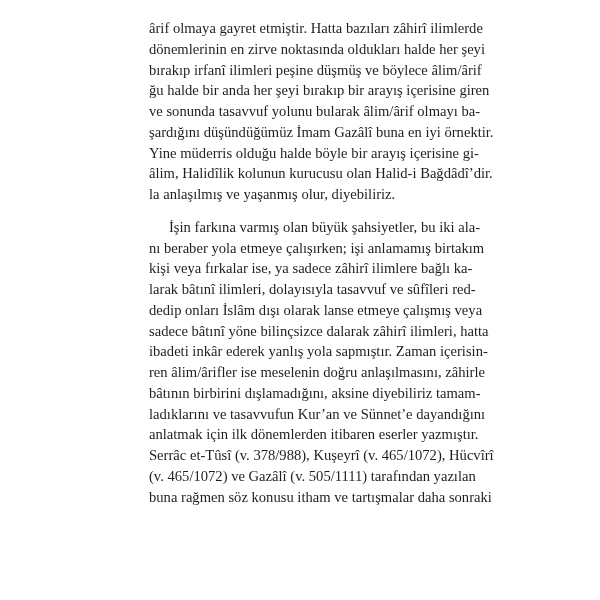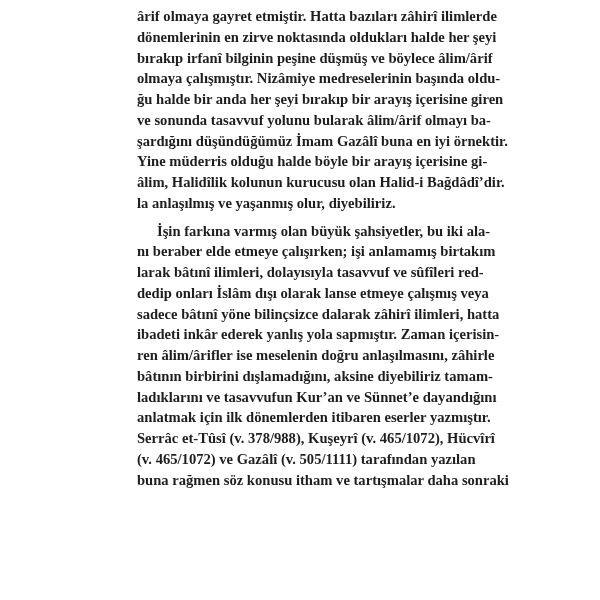--- a/index.html
+++ b/index.html
@@ -17,22 +17,21 @@
       position: absolute;
       left: 137px;
       top: 6px;
       width: 316px;
       font-family: "Liberation Serif", serif;
       font-size: 14.6px;
       line-height: 20.75px;
       color: #1e1e1e;
     }
     .para {
-      margin: 0;
-      font-weight: bold;
+      margin: 12px;
     }
     .para + .para {
       margin-top: 7px;
     }
     .line {
       display: block;
       white-space: nowrap;
       text-align: justify;
       text-align-last: justify;
       height: 20.75px;
@@ -44,32 +43,32 @@
       padding-left: 20px;
     }
   </style>
 </head>
 <body>
 
 <div class="page">
   <p class="para">
     <span class="line">ârif olmaya gayret etmiştir. Hatta bazıları zâhirî ilimlerde</span>
     <span class="line">dönemlerinin en zirve noktasında oldukları halde her şeyi</span>
-    <span class="line">bırakıp irfanî bilginin peşine düşmüş ve böylece âlim/ârif</span>
-    <span class="line">olmaya çalışmıştır. Nizâmiye medreselerinin başında oldu-</span>
+    <span class="line">bırakıp irfanî ilimleri peşine düşmüş ve böylece âlim/ârif</span>
     <span class="line">ğu halde bir anda her şeyi bırakıp bir arayış içerisine giren</span>
     <span class="line">ve sonunda tasavvuf yolunu bularak âlim/ârif olmayı ba-</span>
     <span class="line">şardığını düşündüğümüz İmam Gazâlî buna en iyi örnektir.</span>
     <span class="line">Yine müderris olduğu halde böyle bir arayış içerisine gi-</span>
     <span class="line">âlim, Halidîlik kolunun kurucusu olan Halid-i Bağdâdî’dir.</span>
     <span class="line last">la anlaşılmış ve yaşanmış olur, diyebiliriz.</span>
   </p>
   <p class="para">
     <span class="line indent">İşin farkına varmış olan büyük şahsiyetler, bu iki ala-</span>
-    <span class="line">nı beraber elde etmeye çalışırken; işi anlamamış birtakım</span>
+    <span class="line">nı beraber yola etmeye çalışırken; işi anlamamış birtakım</span>
+    <span class="line">kişi veya fırkalar ise, ya sadece zâhirî ilimlere bağlı ka-</span>
     <span class="line">larak bâtınî ilimleri, dolayısıyla tasavvuf ve sûfîleri red-</span>
     <span class="line">dedip onları İslâm dışı olarak lanse etmeye çalışmış veya</span>
     <span class="line">sadece bâtınî yöne bilinçsizce dalarak zâhirî ilimleri, hatta</span>
     <span class="line">ibadeti inkâr ederek yanlış yola sapmıştır. Zaman içerisin-</span>
     <span class="line">ren âlim/ârifler ise meselenin doğru anlaşılmasını, zâhirle</span>
     <span class="line">bâtının birbirini dışlamadığını, aksine diyebiliriz tamam-</span>
     <span class="line">ladıklarını ve tasavvufun Kur’an ve Sünnet’e dayandığını</span>
     <span class="line">anlatmak için ilk dönemlerden itibaren eserler yazmıştır.</span>
     <span class="line">Serrâc et-Tûsî (v. 378/988), Kuşeyrî (v. 465/1072), Hücvîrî</span>
     <span class="line">(v. 465/1072) ve Gazâlî (v. 505/1111) tarafından yazılan</span>

